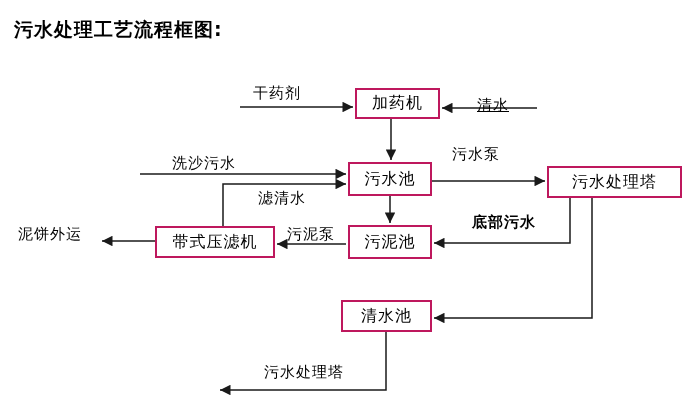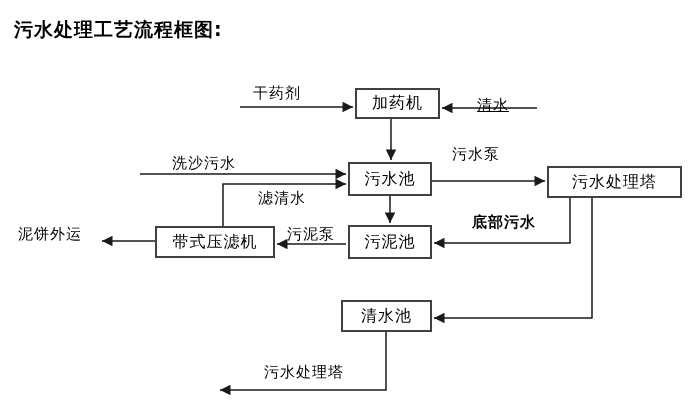--- a/index.html
+++ b/index.html
@@ -22,21 +22,21 @@
     color: #000;
     white-space: nowrap;
   }
   .wires {
     position: absolute;
     left: 0; top: 0;
     width: 700px; height: 420px;
   }
   .node {
     position: absolute;
-    border: 2px solid #404040;
+    border: 2px solid #be185d;
     background: #ffffff;
     display: flex;
     align-items: center;
     justify-content: center;
     font-size: 16px;
     color: #000;
     white-space: nowrap;
     letter-spacing: 1px;
   }
   .edge-label {

